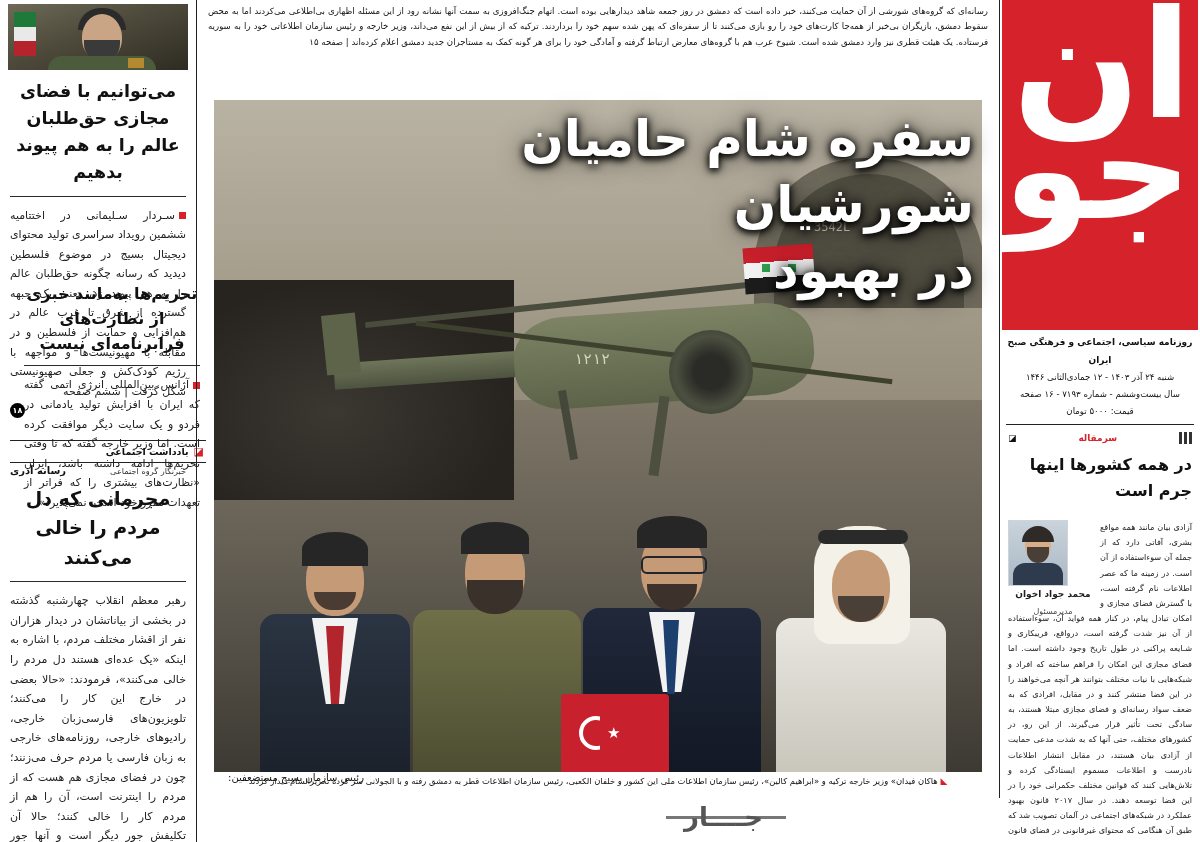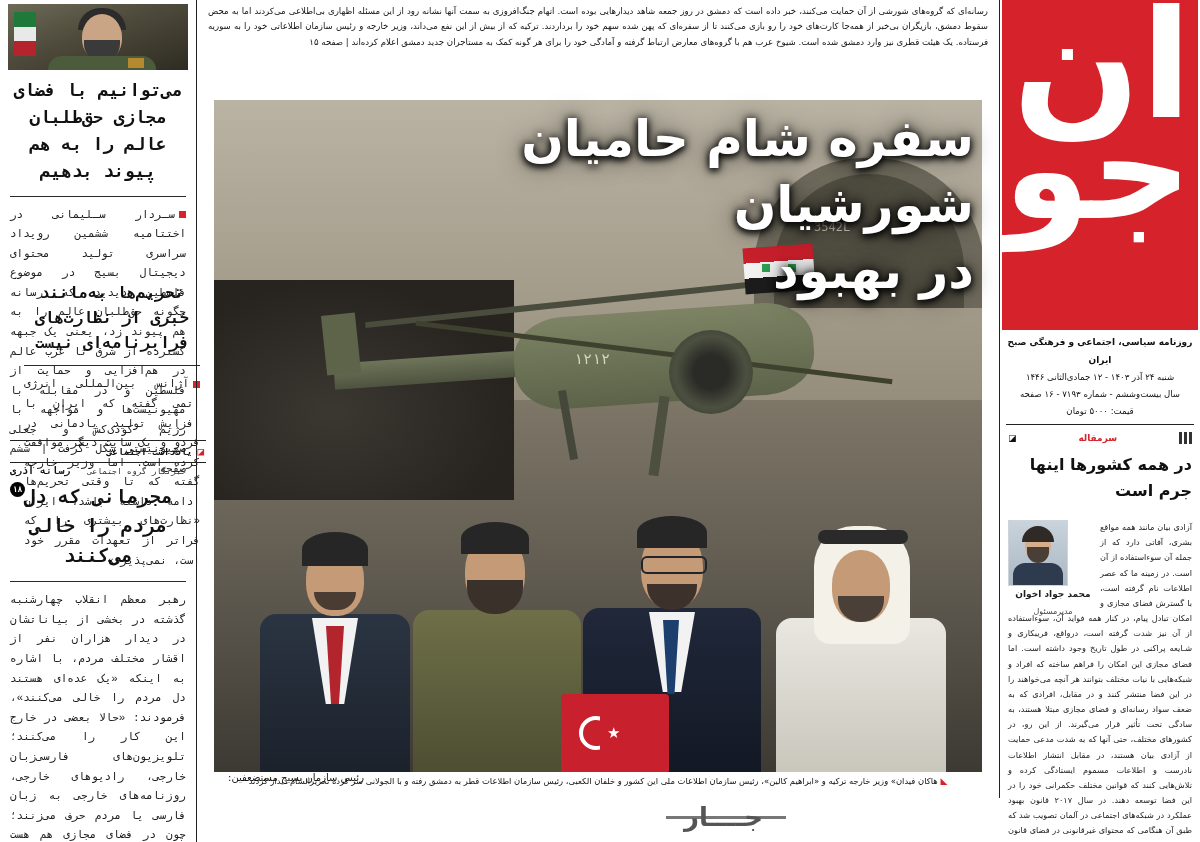--- a/index.html
+++ b/index.html
@@ -10,21 +10,21 @@
     color:#111;
   }
   .page{position:relative;width:1200px;height:842px;}
 
   
   .col{position:absolute;box-sizing:border-box;}
   .rule{background:#1a1a1a;}
   .txt-justify{text-align:justify;}
 
   
-  #left-col{left:0;top:0;width:196px;height:698px;background:#fff;padding:0;font-family:Liberation Mono, monospace;}
+  #left-col{left:0;top:0;width:196px;height:698px;background:#fff;padding:0;}
   #portrait{
     position:absolute;left:8px;top:4px;width:180px;height:66px;
     background:linear-gradient(160deg,#6d6a57 0%,#4e4a3b 45%,#2e2b22 100%);
     overflow:hidden;border:0;
   }
   #portrait .face{
     position:absolute;left:74px;top:10px;width:40px;height:46px;border-radius:50% 50% 45% 45%;
     background:#caa585;
   }
   #portrait .hair{position:absolute;left:70px;top:4px;width:48px;height:22px;border-radius:24px 24px 0 0;background:#2b2b2b;}

